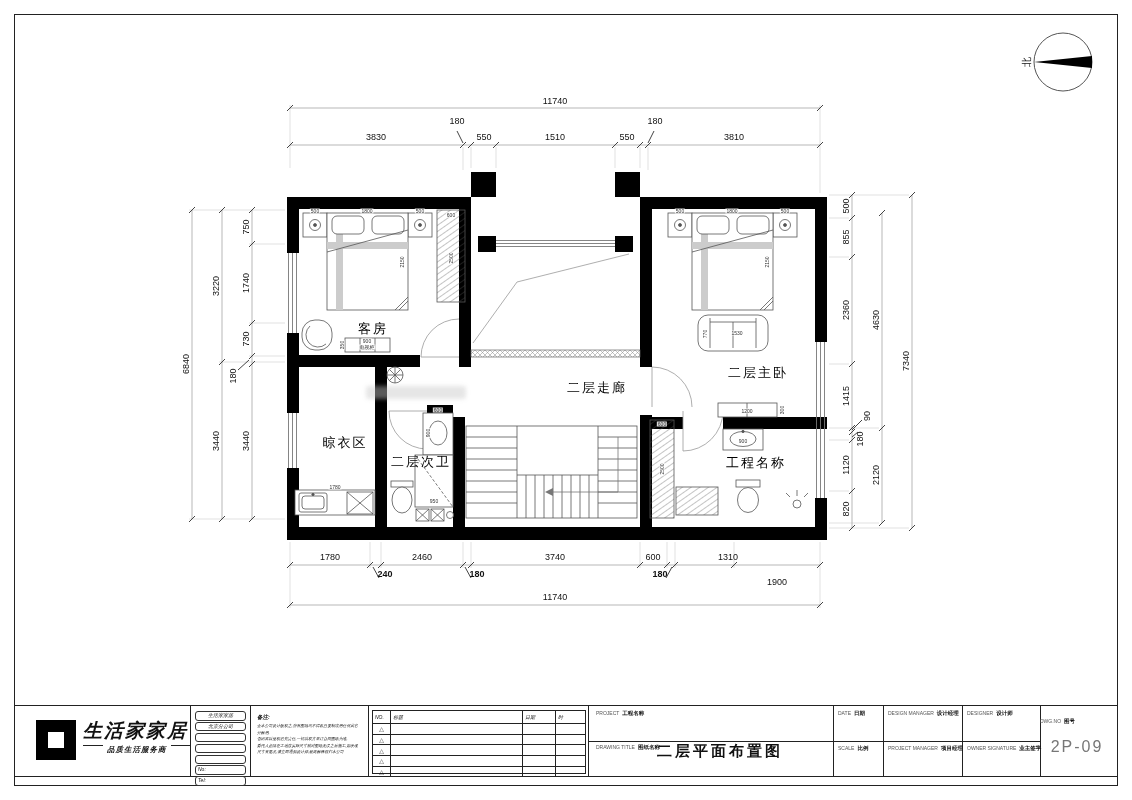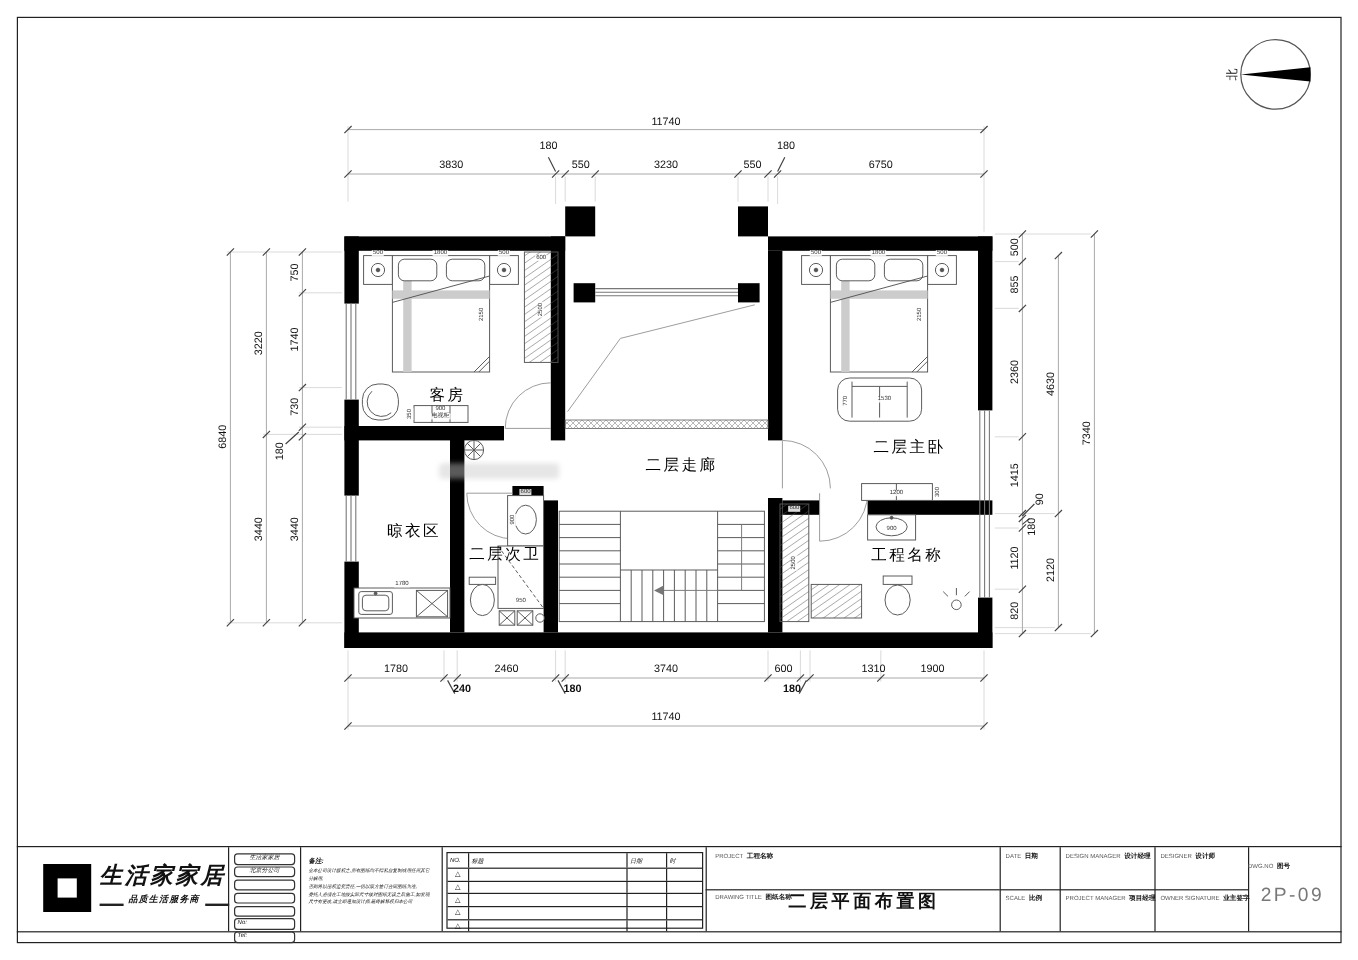--- a/index.html
+++ b/index.html
@@ -16,21 +16,21 @@
   .watermark{position:absolute;left:366px;top:386px;width:100px;height:13px;background:#c8c8c8;opacity:.45;border-radius:3px;filter:blur(2px);}
   
   .tb{position:absolute;left:14px;right:14px;top:705px;height:81px;border-top:1.2px solid #222;font-style:italic;}
   .tb .inner{position:absolute;left:0;right:0;top:0;height:70px;border-bottom:1px solid #222;}
   .tb .v{position:absolute;top:0;height:70px;border-left:1px solid #222;}
   .logo{position:absolute;left:22px;top:14px;display:flex;align-items:flex-start;}
   .logo-sq{width:40px;height:40px;background:#000;display:flex;align-items:center;justify-content:center;}
   .logo-sq .hole{width:16px;height:16px;background:#fff;}
   .logo-txt{margin-left:7px;}
   .logo-name{font-size:19px;font-weight:bold;color:#111;letter-spacing:2px;line-height:1.2;}
-  .logo-tag{display:flex;align-items:flex-end;gap:4px;margin-top:2px;}
+  .logo-tag{display:flex;align-items:flex-start;gap:4px;margin-top:2px;}
   .logo-tag .ln{width:20px;height:1.4px;background:#222;}
   .logo-tag .tg{font-size:7.5px;font-weight:bold;color:#111;letter-spacing:1px;}
   .boxes{position:absolute;left:181px;top:5px;width:51px;}
   .cbox{height:7.6px;border:0.7px solid #333;border-radius:3px;margin-bottom:1.3px;font-size:5px;line-height:7.6px;text-align:center;color:#111;overflow:hidden;}
   .cbox.lft{text-align:left;padding-left:2px;}
   .note{position:absolute;left:243px;top:8px;width:108px;color:#111;}
   .note .nt{font-size:5.5px;font-weight:bold;margin-bottom:2px;}
   .note .nl{font-size:4px;line-height:1.65;transform:scale(.96);transform-origin:left top;}
   .rev{position:absolute;left:358px;top:4px;width:212px;height:62px;border:1px solid #222;}
   .rev .hd{display:flex;height:12px;border-bottom:1px solid #222;font-size:5px;color:#111;}
@@ -212,34 +212,34 @@
     <g>
       <circle cx="1063" cy="62" r="29" fill="none" stroke="#555" stroke-width="1"></circle>
       <polygon points="1034,62 1092,56 1092,68" fill="#000"></polygon>
     </g>
   </svg>
 
   <span class="dim" style="left:555px;top:106px">11740</span>
   <span class="dim" style="left:376px;top:142px">3830</span>
   <span class="dim" style="left:457px;top:126px">180</span>
   <span class="dim" style="left:484px;top:142px">550</span>
-  <span class="dim" style="left:555px;top:142px">3230</span>
+  <span class="dim" style="left:555px;top:142px">1510</span>
   <span class="dim" style="left:627px;top:142px">550</span>
   <span class="dim" style="left:655px;top:126px">180</span>
-  <span class="dim" style="left:734px;top:142px">6750</span>
+  <span class="dim" style="left:734px;top:142px">3810</span>
 
   <span class="dim" style="left:330px;top:562px">1780</span>
   <span class="dim dimb" style="left:385px;top:570px">240</span>
   <span class="dim" style="left:422px;top:562px">2460</span>
   <span class="dim dimb" style="left:477px;top:570px">180</span>
   <span class="dim" style="left:555px;top:562px">3740</span>
   <span class="dim" style="left:653px;top:562px">600</span>
   <span class="dim dimb" style="left:660px;top:570px">180</span>
   <span class="dim" style="left:728px;top:562px">1310</span>
-  <span class="dim" style="left:777px;top:562px">1900</span>
+  <span class="dim" style="left:777px;top:587px">1900</span>
   <span class="dim" style="left:555px;top:602px">11740</span>
 
   <span class="dimv" style="left:186px;top:364px">6840</span>
   <span class="dimv" style="left:216px;top:286px">3220</span>
   <span class="dimv" style="left:216px;top:441px">3440</span>
   <span class="dimv" style="left:246px;top:227px">750</span>
   <span class="dimv" style="left:246px;top:283px">1740</span>
   <span class="dimv" style="left:246px;top:339px">730</span>
   <span class="dimv" style="left:233px;top:376px">180</span>
   <span class="dimv" style="left:246px;top:441px">3440</span>
@@ -250,21 +250,21 @@
   <span class="dimv" style="left:846px;top:396px">1415</span>
   <span class="dimv" style="left:867px;top:416px">90</span>
   <span class="dimv" style="left:860px;top:439px">180</span>
   <span class="dimv" style="left:846px;top:465px">1120</span>
   <span class="dimv" style="left:846px;top:509px">820</span>
   <span class="dimv" style="left:876px;top:320px">4630</span>
   <span class="dimv" style="left:876px;top:475px">2120</span>
   <span class="dimv" style="left:906px;top:361px">7340</span>
 
   <span class="room" style="left:373px;top:329px">客房</span>
-  <span class="room" style="left:568px;top:388px">二层走廊</span>
+  <span class="room" style="left:597px;top:388px">二层走廊</span>
   <span class="room" style="left:758px;top:373px">二层主卧</span>
   <span class="room" style="left:345px;top:443px">晾衣区</span>
   <span class="room" style="left:421px;top:462px">二层次卫</span>
   <span class="room" style="left:756px;top:463px">工程名称</span>
 
   <span class="flab" style="left:315px;top:211px">500</span>
   <span class="flab" style="left:367px;top:211px">1800</span>
   <span class="flab" style="left:420px;top:211px">500</span>
   <span class="flabv" style="left:402px;top:262px">2150</span>
   <span class="flab" style="left:451px;top:215px">600</span>

